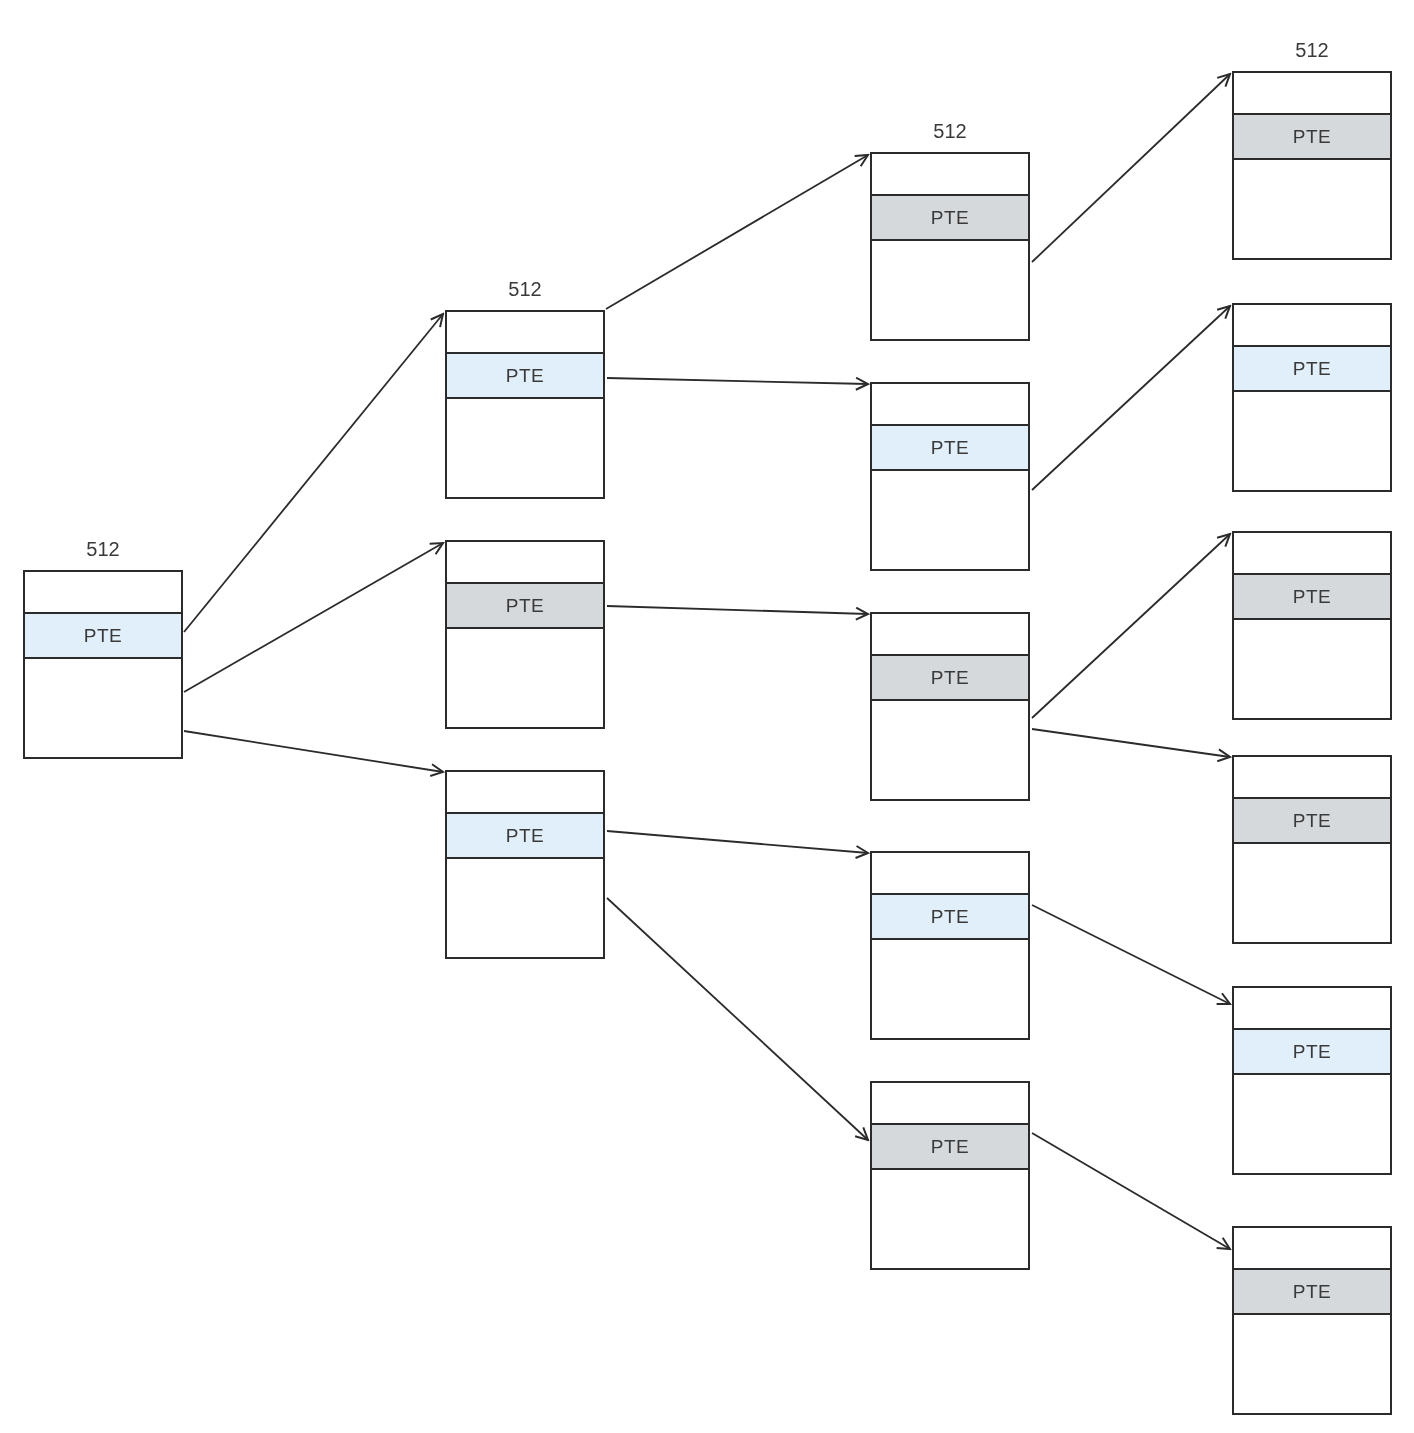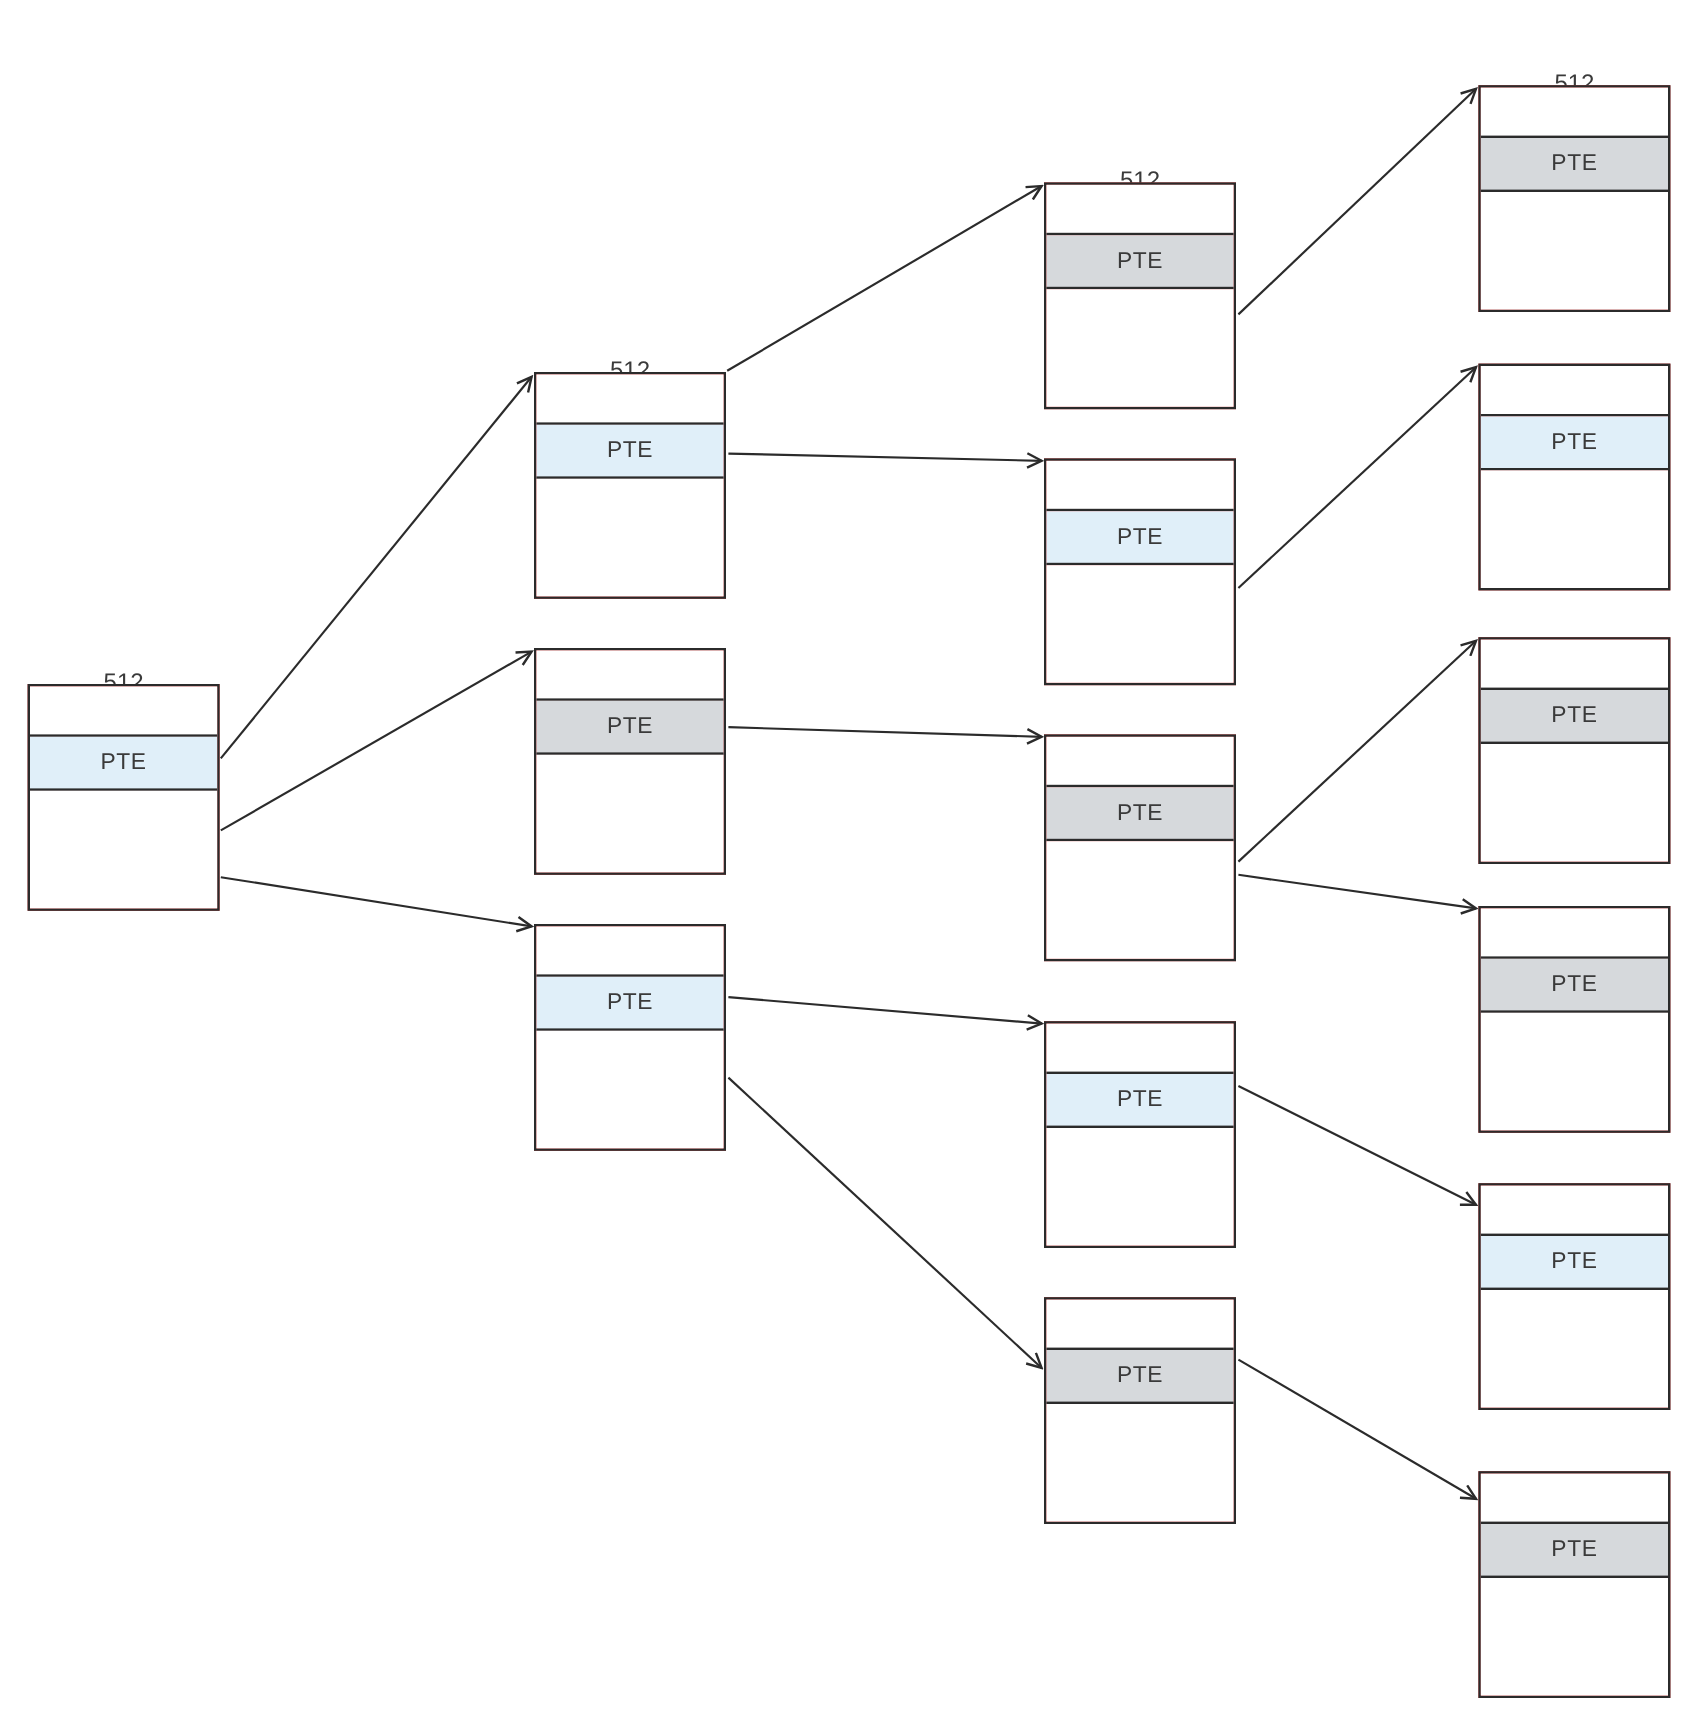--- a/index.html
+++ b/index.html
@@ -10,21 +10,21 @@
     font-family:"Liberation Sans","DejaVu Sans",sans-serif;
     overflow:hidden;
   }
   #edges-layer{
     position:absolute;left:0;top:0;width:1414px;height:1433px;
     pointer-events:none;
   }
   .box{
     position:absolute;
     box-sizing:border-box;
-    background:#ef4444;
+    background:#14b8a6;
     border:2px solid var(--c-border,#2b2b2b);
     display:flex;flex-direction:column;
   }
   .row-top{
     height:40px;flex:0 0 40px;
     border-bottom:2px solid var(--c-border,#2b2b2b);
     background:#ffffff;
   }
   .row-pte{
     height:43px;flex:0 0 43px;
@@ -34,21 +34,21 @@
     color:var(--c-text,#3a3a3a);
   }
   .pte-blue{background:var(--c-pte-blue,#e0eff9);}
   .pte-gray{background:var(--c-pte-gray,#d6d9dc);}
   .row-bottom{flex:1 1 auto;background:#ffffff;}
   .count-label{
     position:absolute;
     text-align:center;
     font-size:20px;
     color:var(--c-text,#3a3a3a);
-    height:26px;line-height:26px;margin-top:20px;
+    height:26px;line-height:26px;
   }
 </style>
 </head>
 <body>
 
 <div id="canvas" style="--c-background: #ffffff; --c-border: #2b2b2b; --c-arrow: #2b2b2b; --c-text: #3a3a3a; --c-pte-blue: #e0eff9; --c-pte-gray: #d6d9dc;">
   <svg id="edges-layer" width="1414" height="1433" viewBox="0 0 1414 1433" xmlns="http://www.w3.org/2000/svg">
       <defs>
         <marker id="arrowhead" markerWidth="16" markerHeight="14" refX="14" refY="7" orient="auto" markerUnits="userSpaceOnUse">
           <path d="M2,1 L14,7 L2,13" fill="none" stroke="#2b2b2b" stroke-width="2"></path>

